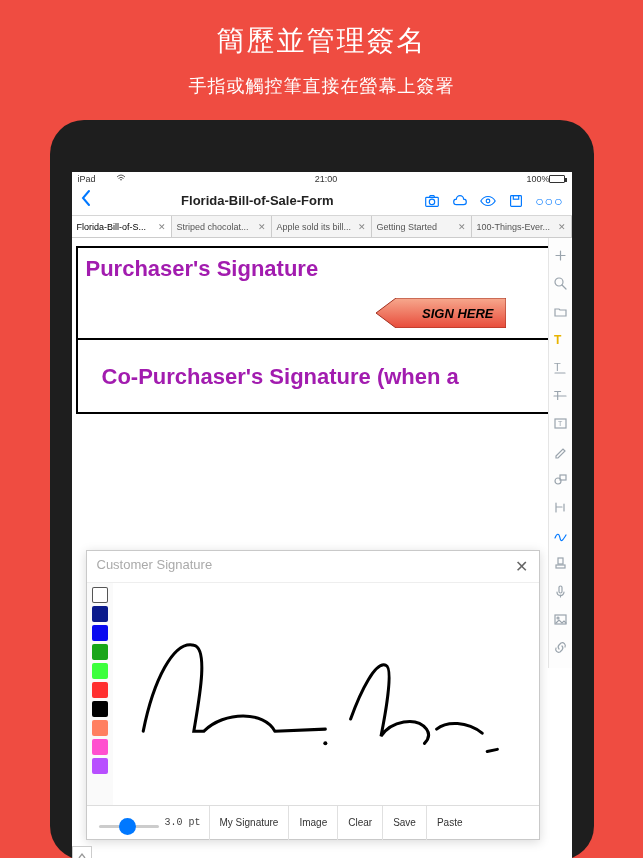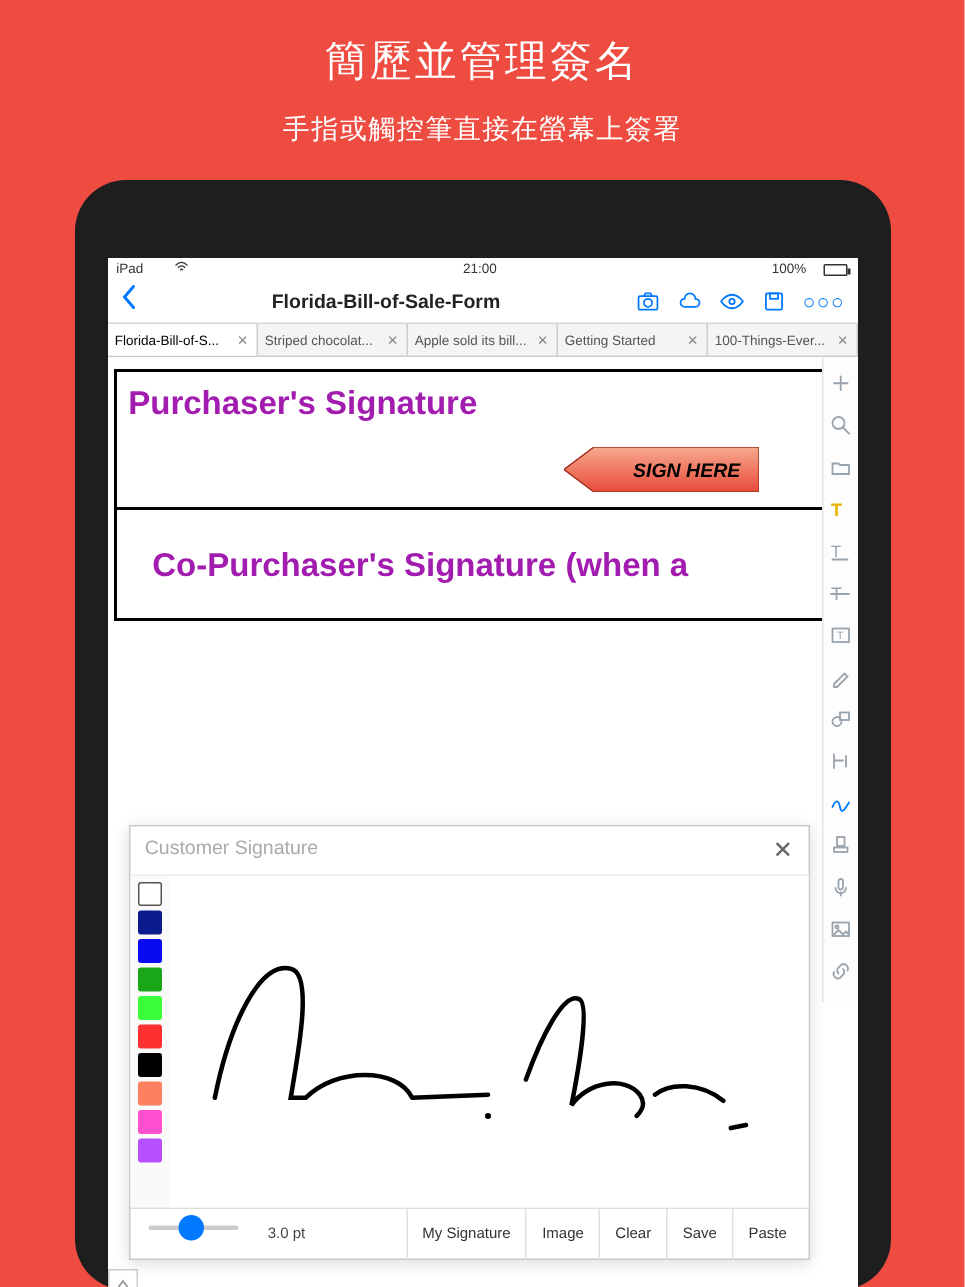--- a/index.html
+++ b/index.html
@@ -47,21 +47,21 @@
   .status-bar {
     height: 14px;
     display: flex;
     align-items: center;
     font-size: 9px;
     color: #333;
     padding: 0 6px;
     justify-content: space-between;
   }
   .status-left { display:flex; align-items:center; gap:20px;}
-  .status-right { display:flex; align-items:flex-end; gap:12px;}
+  .status-right { display:flex; align-items:center; gap:0;}
   .wifi { font-size:9px;}
   .battery-box {
     width: 16px; height: 8px;
     border: 1px solid #333; border-radius: 1px;
     position: relative;
   }
   .battery-box::after {
     content:''; position:absolute; right:-3px; top:2px;
     width:2px; height:4px; background:#333;
   }
@@ -201,36 +201,36 @@
   .signature-path {
     position:absolute; left:10px; top:30px; width:95%; height:70%;
   }
   .sig-footer {
     height:34px;
     display:flex; align-items:center;
     border-top:1px solid #ddd;
     padding:0 4px;
   }
   .thickness {
-    display:flex; align-items:flex-start; gap:20px;
+    display:flex; align-items:flex-end; gap:6px;
     padding:0 8px;
-    font-size:10px; color:#444;
+    font-size:10px; color:#444;font-family:Liberation Mono, monospace;
   }
   .slider-track {
     width:60px; height:3px; background:#ccc; border-radius:2px;
     position:relative;
   }
   .slider-knob {
     position:absolute; left:20px; top:-7px;
     width:17px; height:17px; border-radius:50%;
     background:#0078ff;
     cursor:pointer;
   }
   .sig-btns {
-    flex:1; display:flex; justify-content:flex-end;
+    flex:1; display:flex; 
   }
   .sig-btn {
     font-size:10px; color:#333;
     padding:0 10px;
     height:34px;
     display:flex; align-items:center;
     cursor:pointer;
     border-left:1px solid #e0e0e0;
   }
   .corner-tab {

